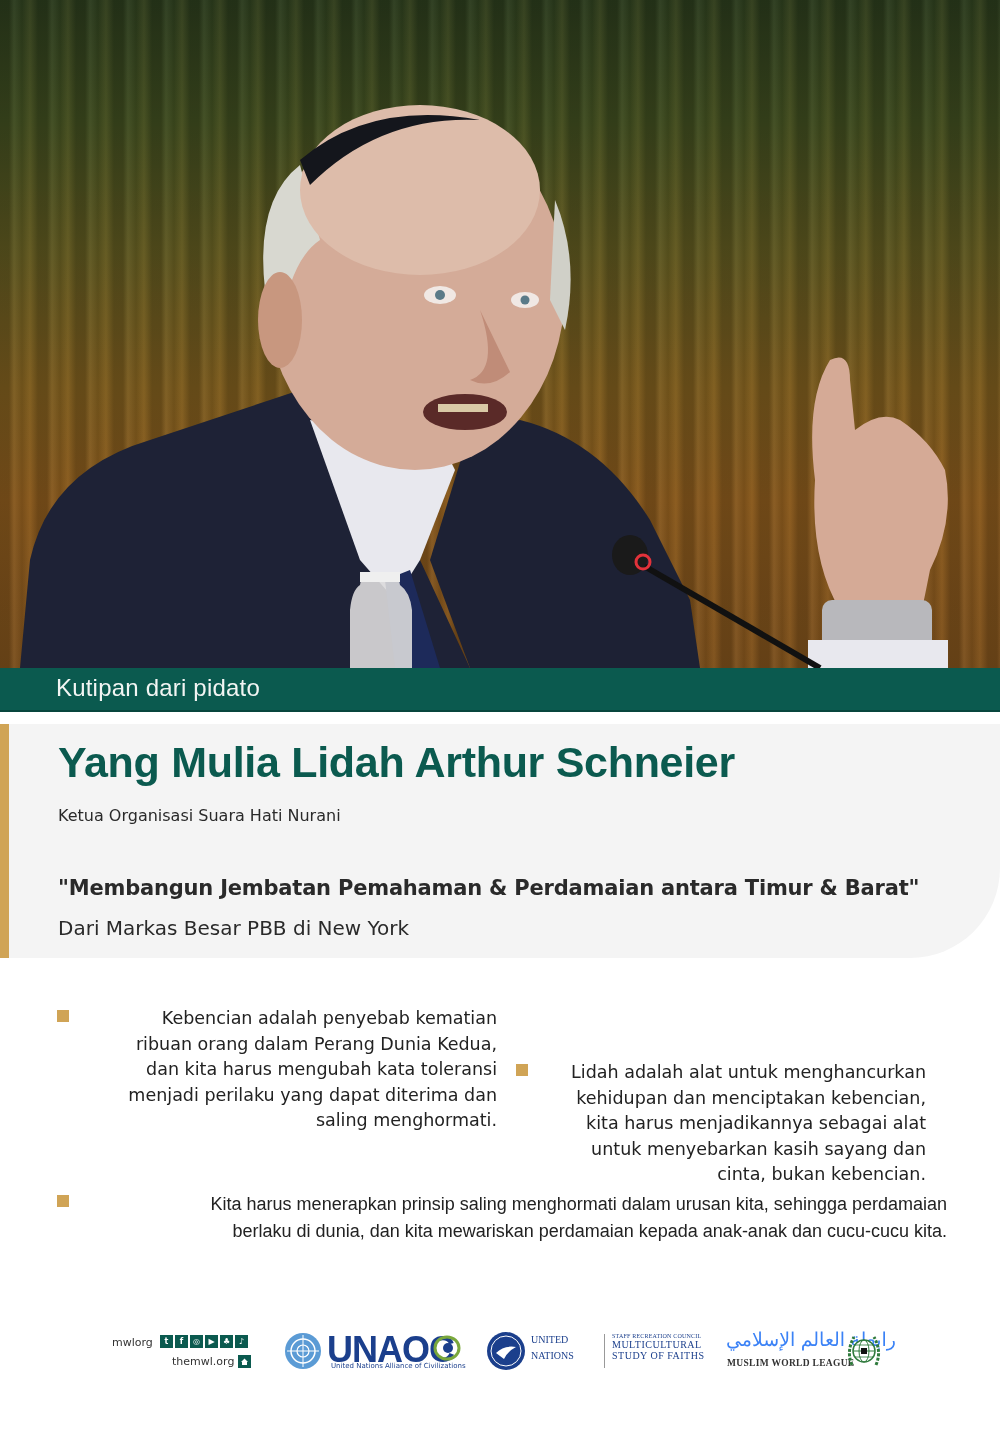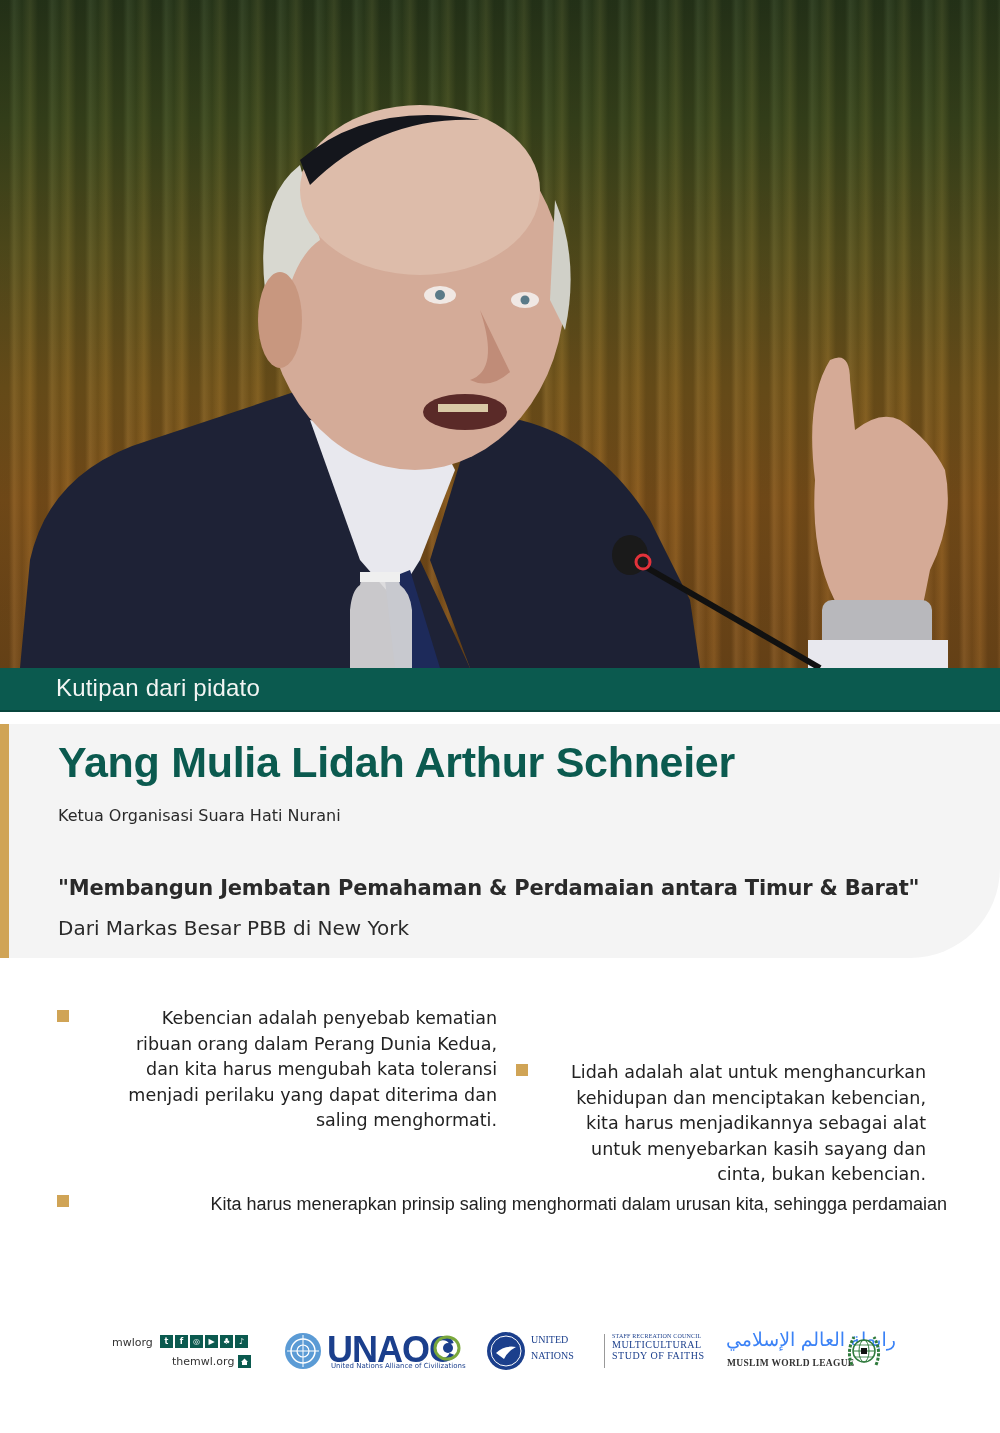--- a/index.html
+++ b/index.html
@@ -144,20 +144,21 @@
     <span>kita harus menjadikannya sebagai alat</span><br>
     <span>untuk menyebarkan kasih sayang dan</span><br>
     <span>cinta, bukan kebencian.</span>
   </span>
 </div>
 
 <div class="quote q3">
   <span class="bullet"></span>
   <span class="text">
     <span>Kita harus menerapkan prinsip saling menghormati dalam urusan kita,  sehingga perdamaian</span><br>
+    <span>berlaku di dunia, dan kita mewariskan perdamaian kepada anak-anak dan cucu-cucu kita.</span>
   </span>
 </div>
 
 <div class="footer">
   <span class="social-handle">mwlorg</span>
   <div class="social-icons">
     <span class="soc">t</span>
     <span class="soc">f</span>
     <span class="soc">◎</span>
     <span class="soc">▶</span>

